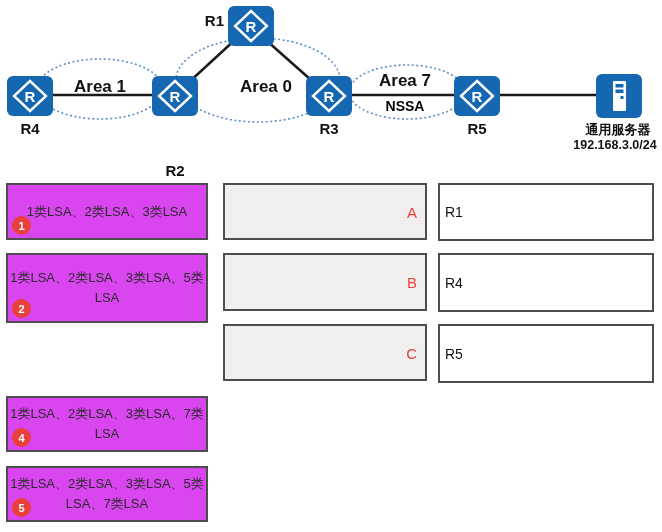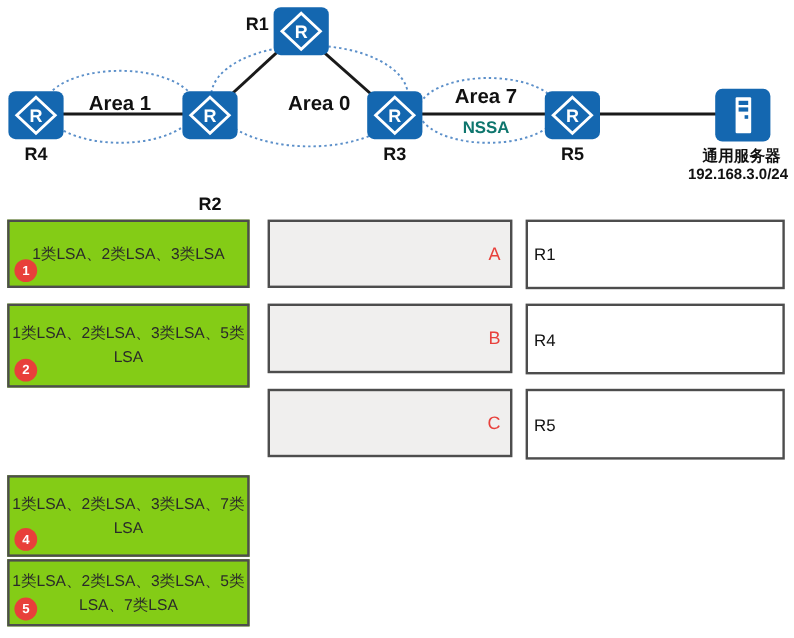--- a/index.html
+++ b/index.html
@@ -9,26 +9,26 @@
 
   
   .links-layer{position:absolute;left:0;top:0;width:662px;height:175px;z-index:1;}
   .router{position:absolute;width:46px;height:40px;background:#1467b0;border-radius:6px;
           z-index:2;display:flex;align-items:center;justify-content:center;}
   .router svg{display:block;}
   .server-box{position:absolute;width:46px;height:44px;background:#1467b0;border-radius:6px;
           z-index:2;display:flex;align-items:center;justify-content:center;}
   .node-label{position:absolute;z-index:3;font-weight:bold;color:#111;font-size:15px;text-align:center;}
   .area-label{position:absolute;z-index:3;font-weight:bold;color:#111;font-size:17px;text-align:center;}
-  .nssa-label{position:absolute;z-index:3;font-weight:bold;color:#0f766e;font-size:14px;text-align:center;}
+  .nssa-label{position:absolute;z-index:3;font-weight:bold;color:#000000;font-size:14px;text-align:center;}
   .server-title{position:absolute;z-index:3;font-weight:bold;color:#111;font-size:13px;text-align:center;}
   .server-subnet{position:absolute;z-index:3;font-weight:bold;color:#111;font-size:12.5px;text-align:center;}
 
   
-  .opt-box{position:absolute;left:6px;width:202px;background:#84cc16;border:2px solid #4d4d4d;
+  .opt-box{position:absolute;left:6px;width:202px;background:#d946ef;border:2px solid #4d4d4d;
            box-sizing:border-box;display:flex;align-items:center;justify-content:center;
            text-align:center;font-size:13px;line-height:20px;color:#2a2a2a;padding:0 2px;}
   .badge{position:absolute;left:4px;bottom:3px;width:19px;height:19px;border-radius:50%;
          background:#e8403a;color:#fff;font-size:11px;font-weight:bold;
          display:flex;align-items:center;justify-content:center;}
   .slot-box{position:absolute;left:223px;width:204px;background:#f0efee;border:2px solid #4d4d4d;
             box-sizing:border-box;}
   .slot-letter{position:absolute;right:8px;top:50%;transform:translateY(-50%);
                color:#e8413c;font-size:15px;}
   .target-box{position:absolute;left:438px;width:216px;background:#ffffff;border:2px solid #4d4d4d;
@@ -105,21 +105,21 @@
   <div class="server-subnet" style="left:560px;top:138px;width:110px;">192.168.3.0/24</div>
 
   <div class="opt-box" style="top:183px;height:57px;">
     <span>1类LSA、2类LSA、3类LSA</span>
     <span class="badge">1</span>
   </div>
   <div class="opt-box" style="top:253px;height:70px;">
     <span>1类LSA、2类LSA、3类LSA、5类LSA</span>
     <span class="badge">2</span>
   </div>
-  <div class="opt-box" style="top:396px;height:68px;">
+  <div class="opt-box" style="top:396px;height:56px;">
     <span>1类LSA、2类LSA、3类LSA、7类LSA</span>
     <span class="badge">4</span>
   </div>
   <div class="opt-box" style="top:466px;height:56px;">
     <span>1类LSA、2类LSA、3类LSA、5类LSA、7类LSA</span>
     <span class="badge">5</span>
   </div>
 
   <div class="slot-box" style="top:183px;height:57px;">
     <span class="slot-letter">A</span>

